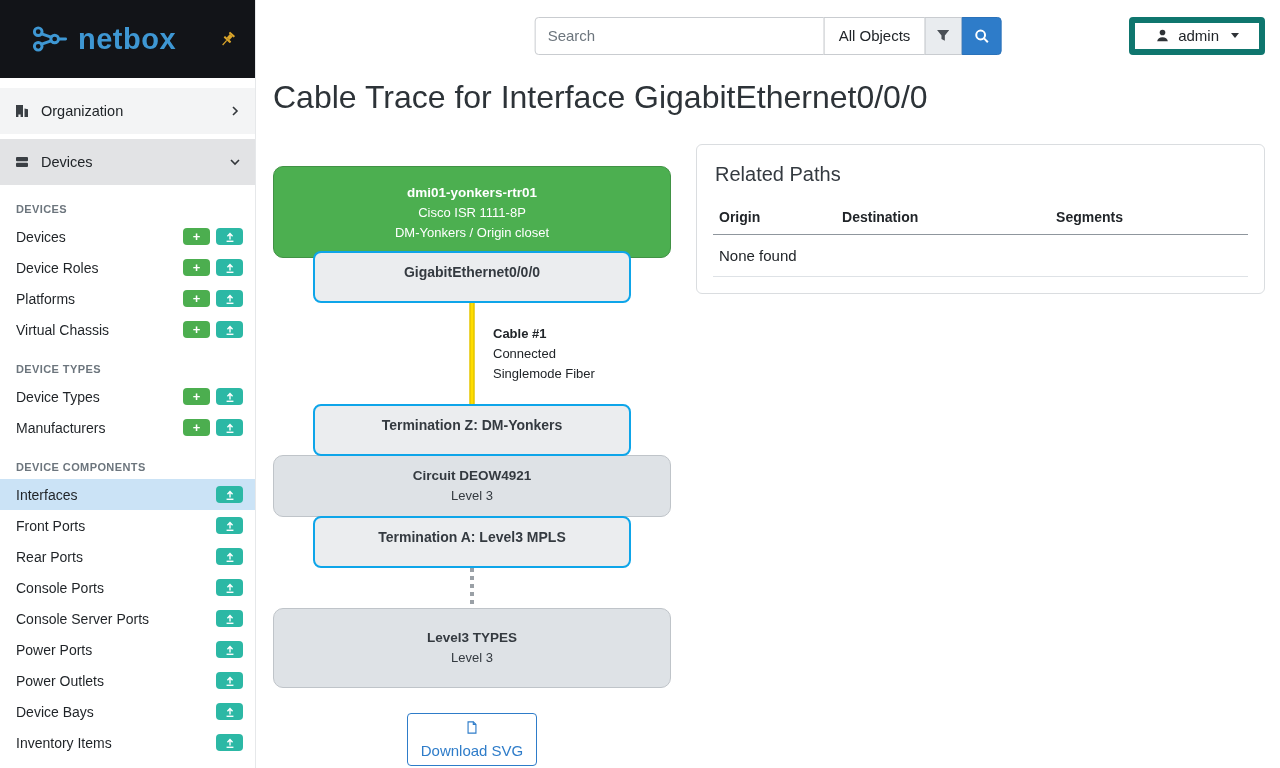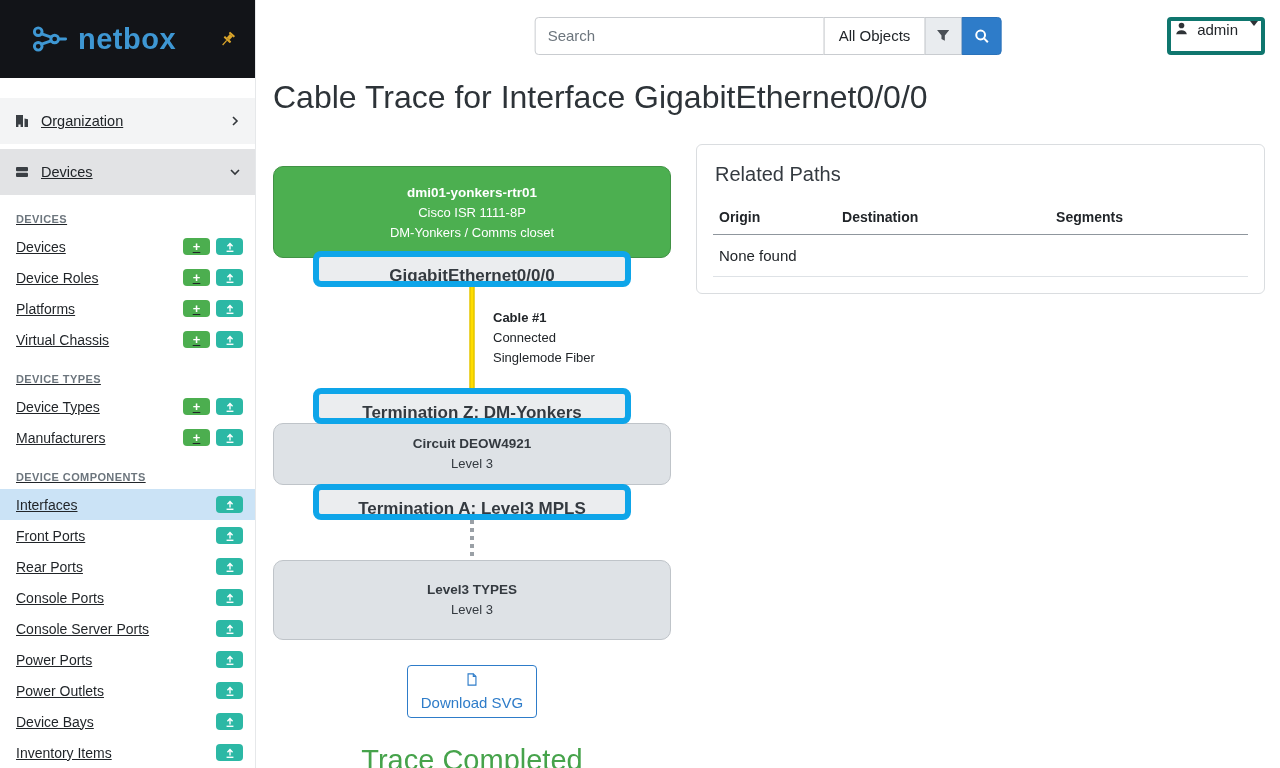--- a/index.html
+++ b/index.html
@@ -18,21 +18,21 @@
     display:flex; flex-direction:column;
   }
   .logo-area {
     height:78px; background:#121418; display:flex; align-items:center;
     justify-content:space-between; padding:0 18px 0 30px; flex-shrink:0;
   }
   .logo { display:flex; align-items:center; gap:6px; cursor:pointer; text-decoration:none; }
   .logo-text { font-size:29px; font-weight:700; color:#3e97d3; letter-spacing:.5px; }
   .pin-btn { cursor:pointer; display:flex; }
 
-  .nav { padding-top:20px;text-decoration:underline; }
+  .nav { padding-top:10px; }
   .group {
     height:46px; display:flex; align-items:center; gap:11px;
     padding:0 14px; background:#f3f4f5; margin-bottom:5px;
     font-size:14.5px; color:#212529; cursor:pointer;
   }
   .group.expanded { background:#e2e3e5; margin-bottom:0; }
   .group .gicon { display:flex; color:#3a3f44; }
   .group .chev { margin-left:auto; display:flex; color:#33373b; }
 
   .section-title {
@@ -73,44 +73,44 @@
   }
   .filter-btn {
     width:38px; height:38px; margin-left:-1px; background:#e9ecef;
     border:1px solid #c9ccd0; cursor:pointer; display:flex; align-items:center; justify-content:center;
   }
   .search-btn {
     width:40px; height:38px; margin-left:-1px; background:#2e7cc9; border:1px solid #2a72ba;
     border-radius:0 4px 4px 0; cursor:pointer; display:flex; align-items:center; justify-content:center;
   }
   .user-btn {
-    margin-left:auto; height:38px; display:flex; gap:8px;
-    border:4px solid #0f766e; border-radius:4px; background:#fff; padding:0 3px;
+    margin-left:auto; height:38px; display:flex; align-items:center; gap:8px;
+    border:6px solid #0f766e; border-radius:4px; background:#fff; padding:0 20px;
     font-size:15px; font-family:inherit; color:#212529; cursor:pointer;
   }
   .caret-down {
     width:0; height:0; border-left:4.5px solid transparent;
     border-right:4.5px solid transparent; border-top:5px solid #2f3337; margin-left:4px;
   }
 
   
   .content { padding:0 15px 0 17px; overflow:hidden; }
   h1.page-title { font-size:32px; font-weight:400; color:#2d3338; margin:8px 0 28px; }
   .columns { display:flex; align-items:flex-start; gap:25px; }
 
   .trace-col { width:398px; flex-shrink:0; padding-top:22px; display:flex; flex-direction:column; align-items:center; }
   .node-device {
     width:100%; background:#4caf50; border:1px solid #419245; border-radius:10px;
     color:#fff; text-align:center; padding:16px 10px 14px; position:relative; z-index:1;
   }
   .node-name { font-weight:700; font-size:13.5px; line-height:20px; }
   .node-sub { font-size:13px; line-height:20px; }
   .port-box {
-    width:318px; background:#ebedef; border:6px solid #0ea5e9; border-radius:8px;
-    height:36px; line-height:38px; text-align:center; font-weight:700; font-size:17px;
+    width:318px; background:#ebedef; border:2px solid #0ea5e9; border-radius:8px;
+    height:52px; line-height:38px; text-align:center; font-weight:700; font-size:14px;
     color:#343a40; position:relative; z-index:2; overflow:hidden;
   }
   .port-box.over { margin-top:-7px; }
   .cable-seg { position:relative; width:100%; height:101px; }
   .cable-line {
     position:absolute; left:50%; transform:translateX(-50%); top:0; bottom:0;
     width:5px; background:#ffdd00; border-left:1px solid #d8b900; border-right:1px solid #d8b900;
   }
   .cable-label { position:absolute; left:calc(50% + 21px); top:21px; font-size:13px; line-height:20px; color:#212529; cursor:pointer; }
   .cable-label .b { font-weight:700; }
@@ -424,21 +424,21 @@
 
     <div class="content">
       <h1 class="page-title">Cable Trace for Interface GigabitEthernet0/0/0</h1>
 
       <div class="columns">
 
         <div class="trace-col">
           <div class="node-device">
             <div class="node-name">dmi01-yonkers-rtr01</div>
             <div class="node-sub">Cisco ISR 1111-8P</div>
-            <div class="node-sub">DM-Yonkers / Comms closet</div>
+            <div class="node-sub">DM-Yonkers / Origin closet</div>
           </div>
           <div class="port-box over">GigabitEthernet0/0/0</div>
 
           <div class="cable-seg">
             <div class="cable-line"></div>
             <div class="cable-label">
               <div class="b">Cable #1</div>
               <div>Connected</div>
               <div>Singlemode Fiber</div>
             </div>

